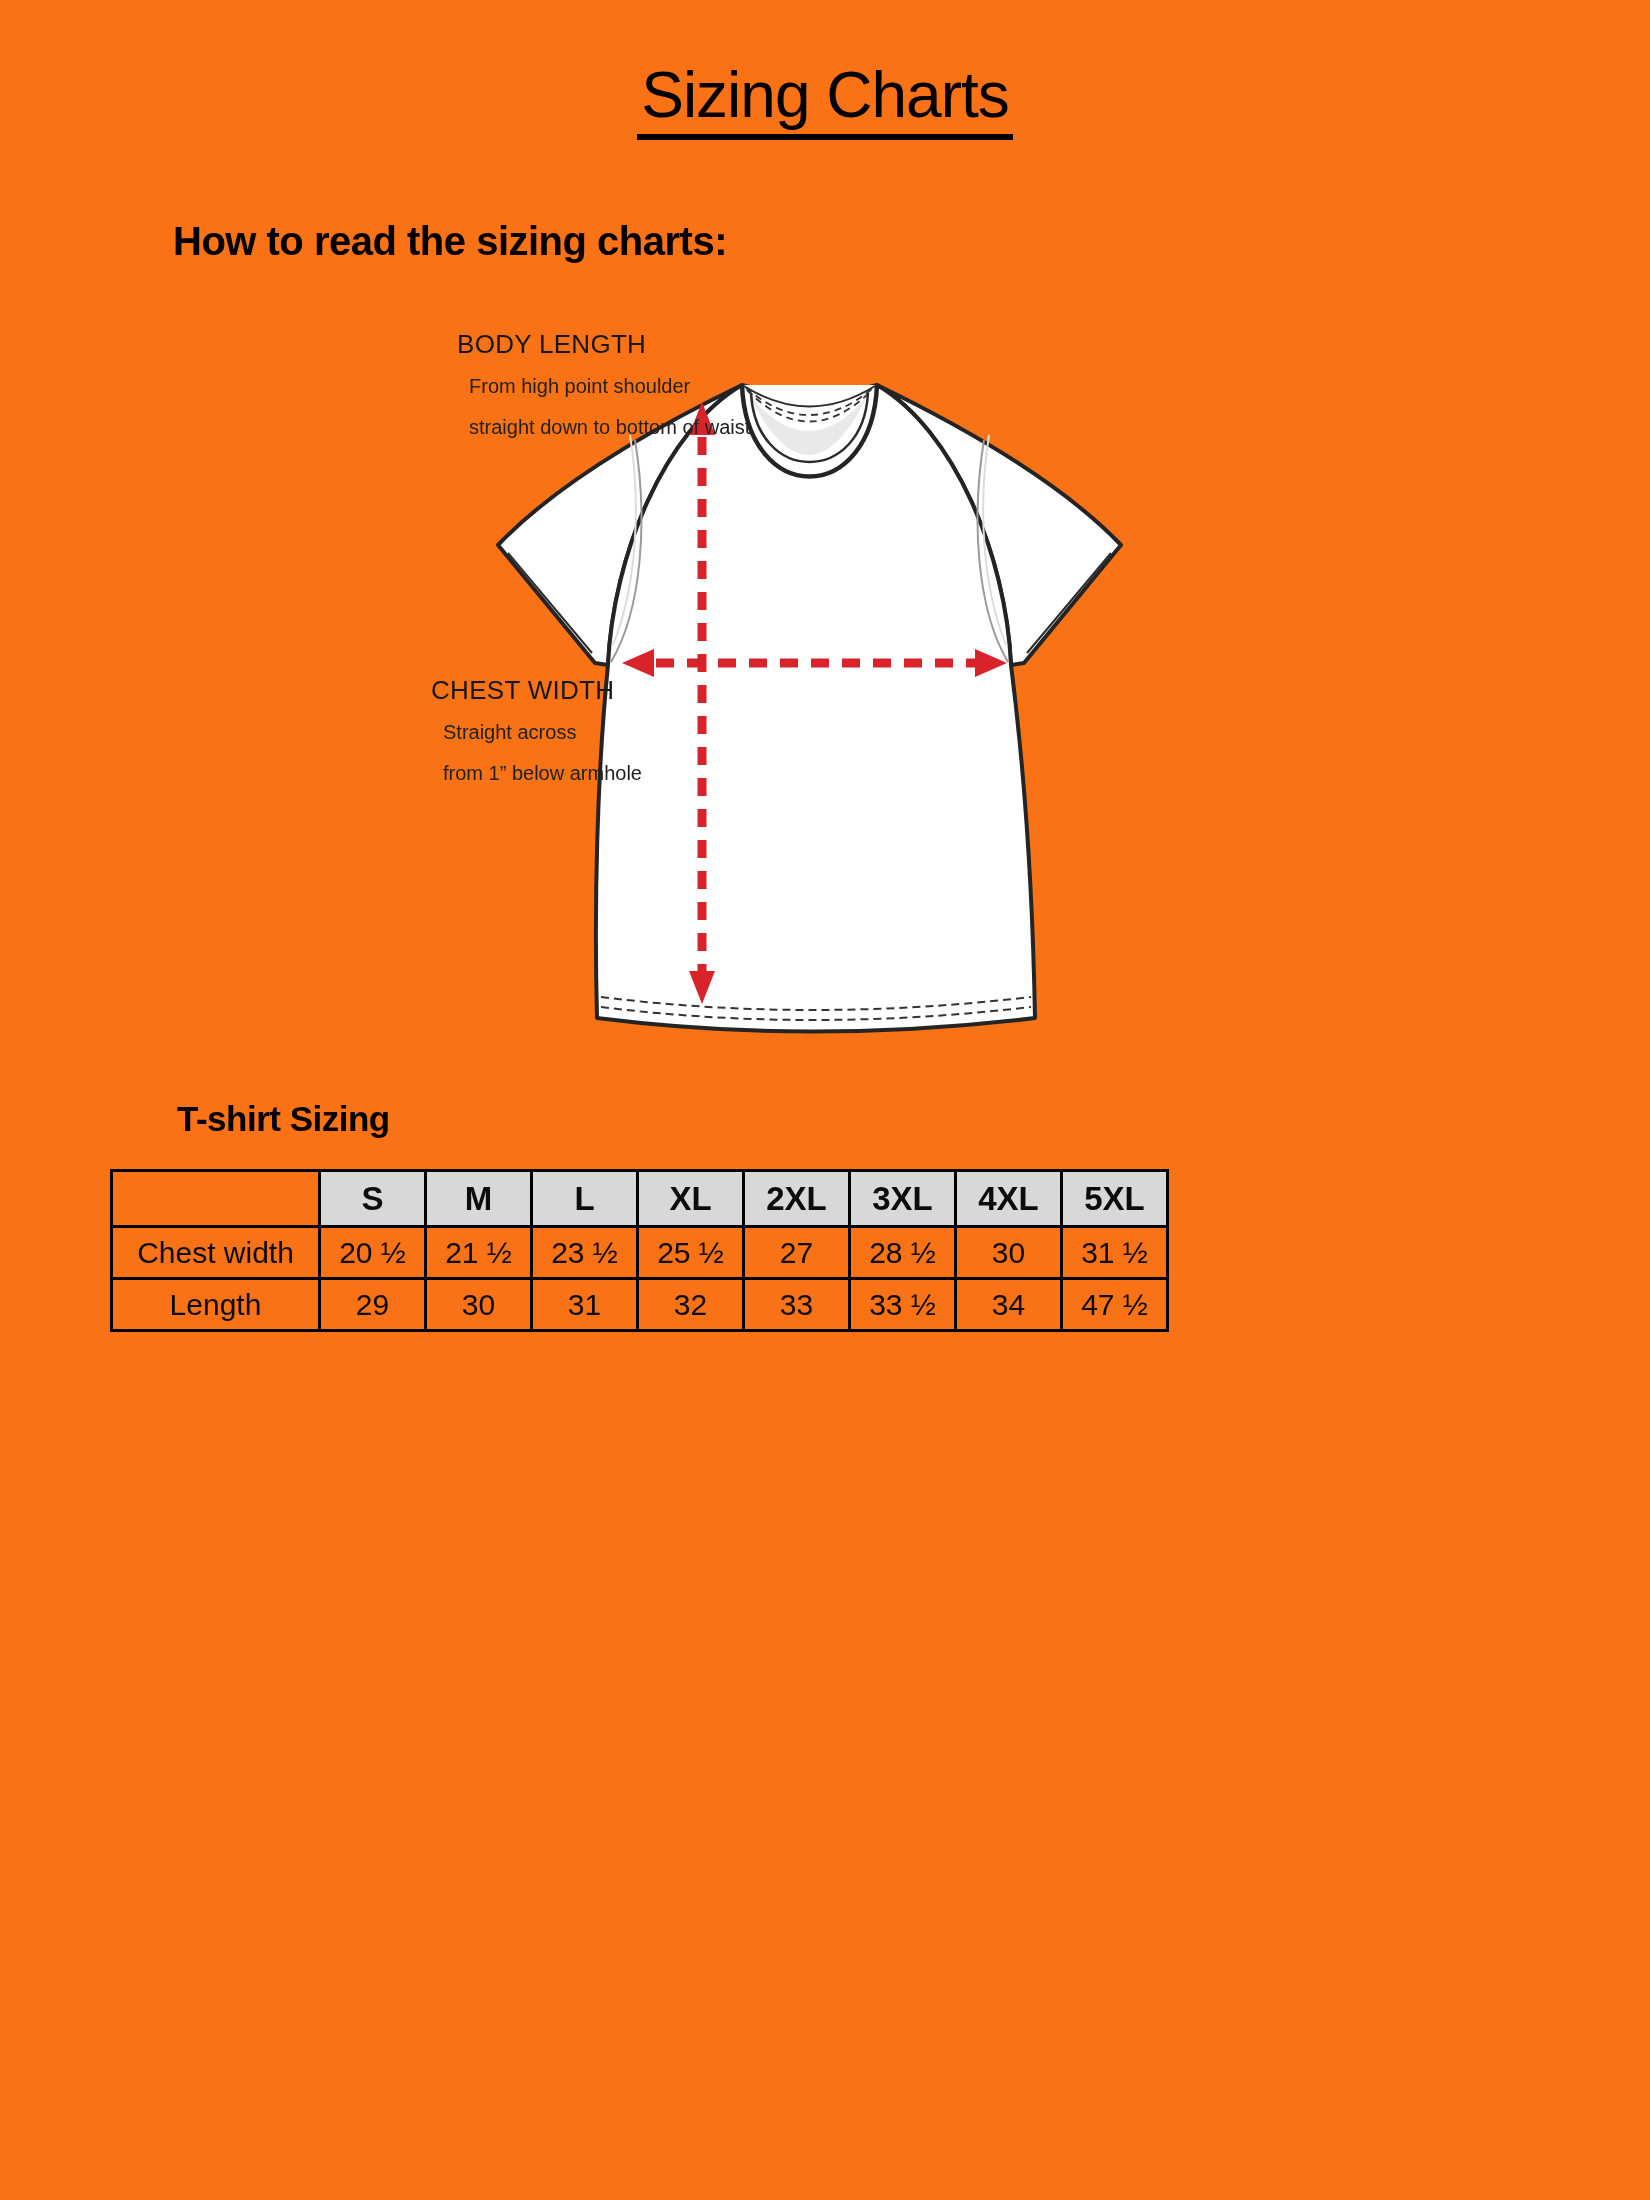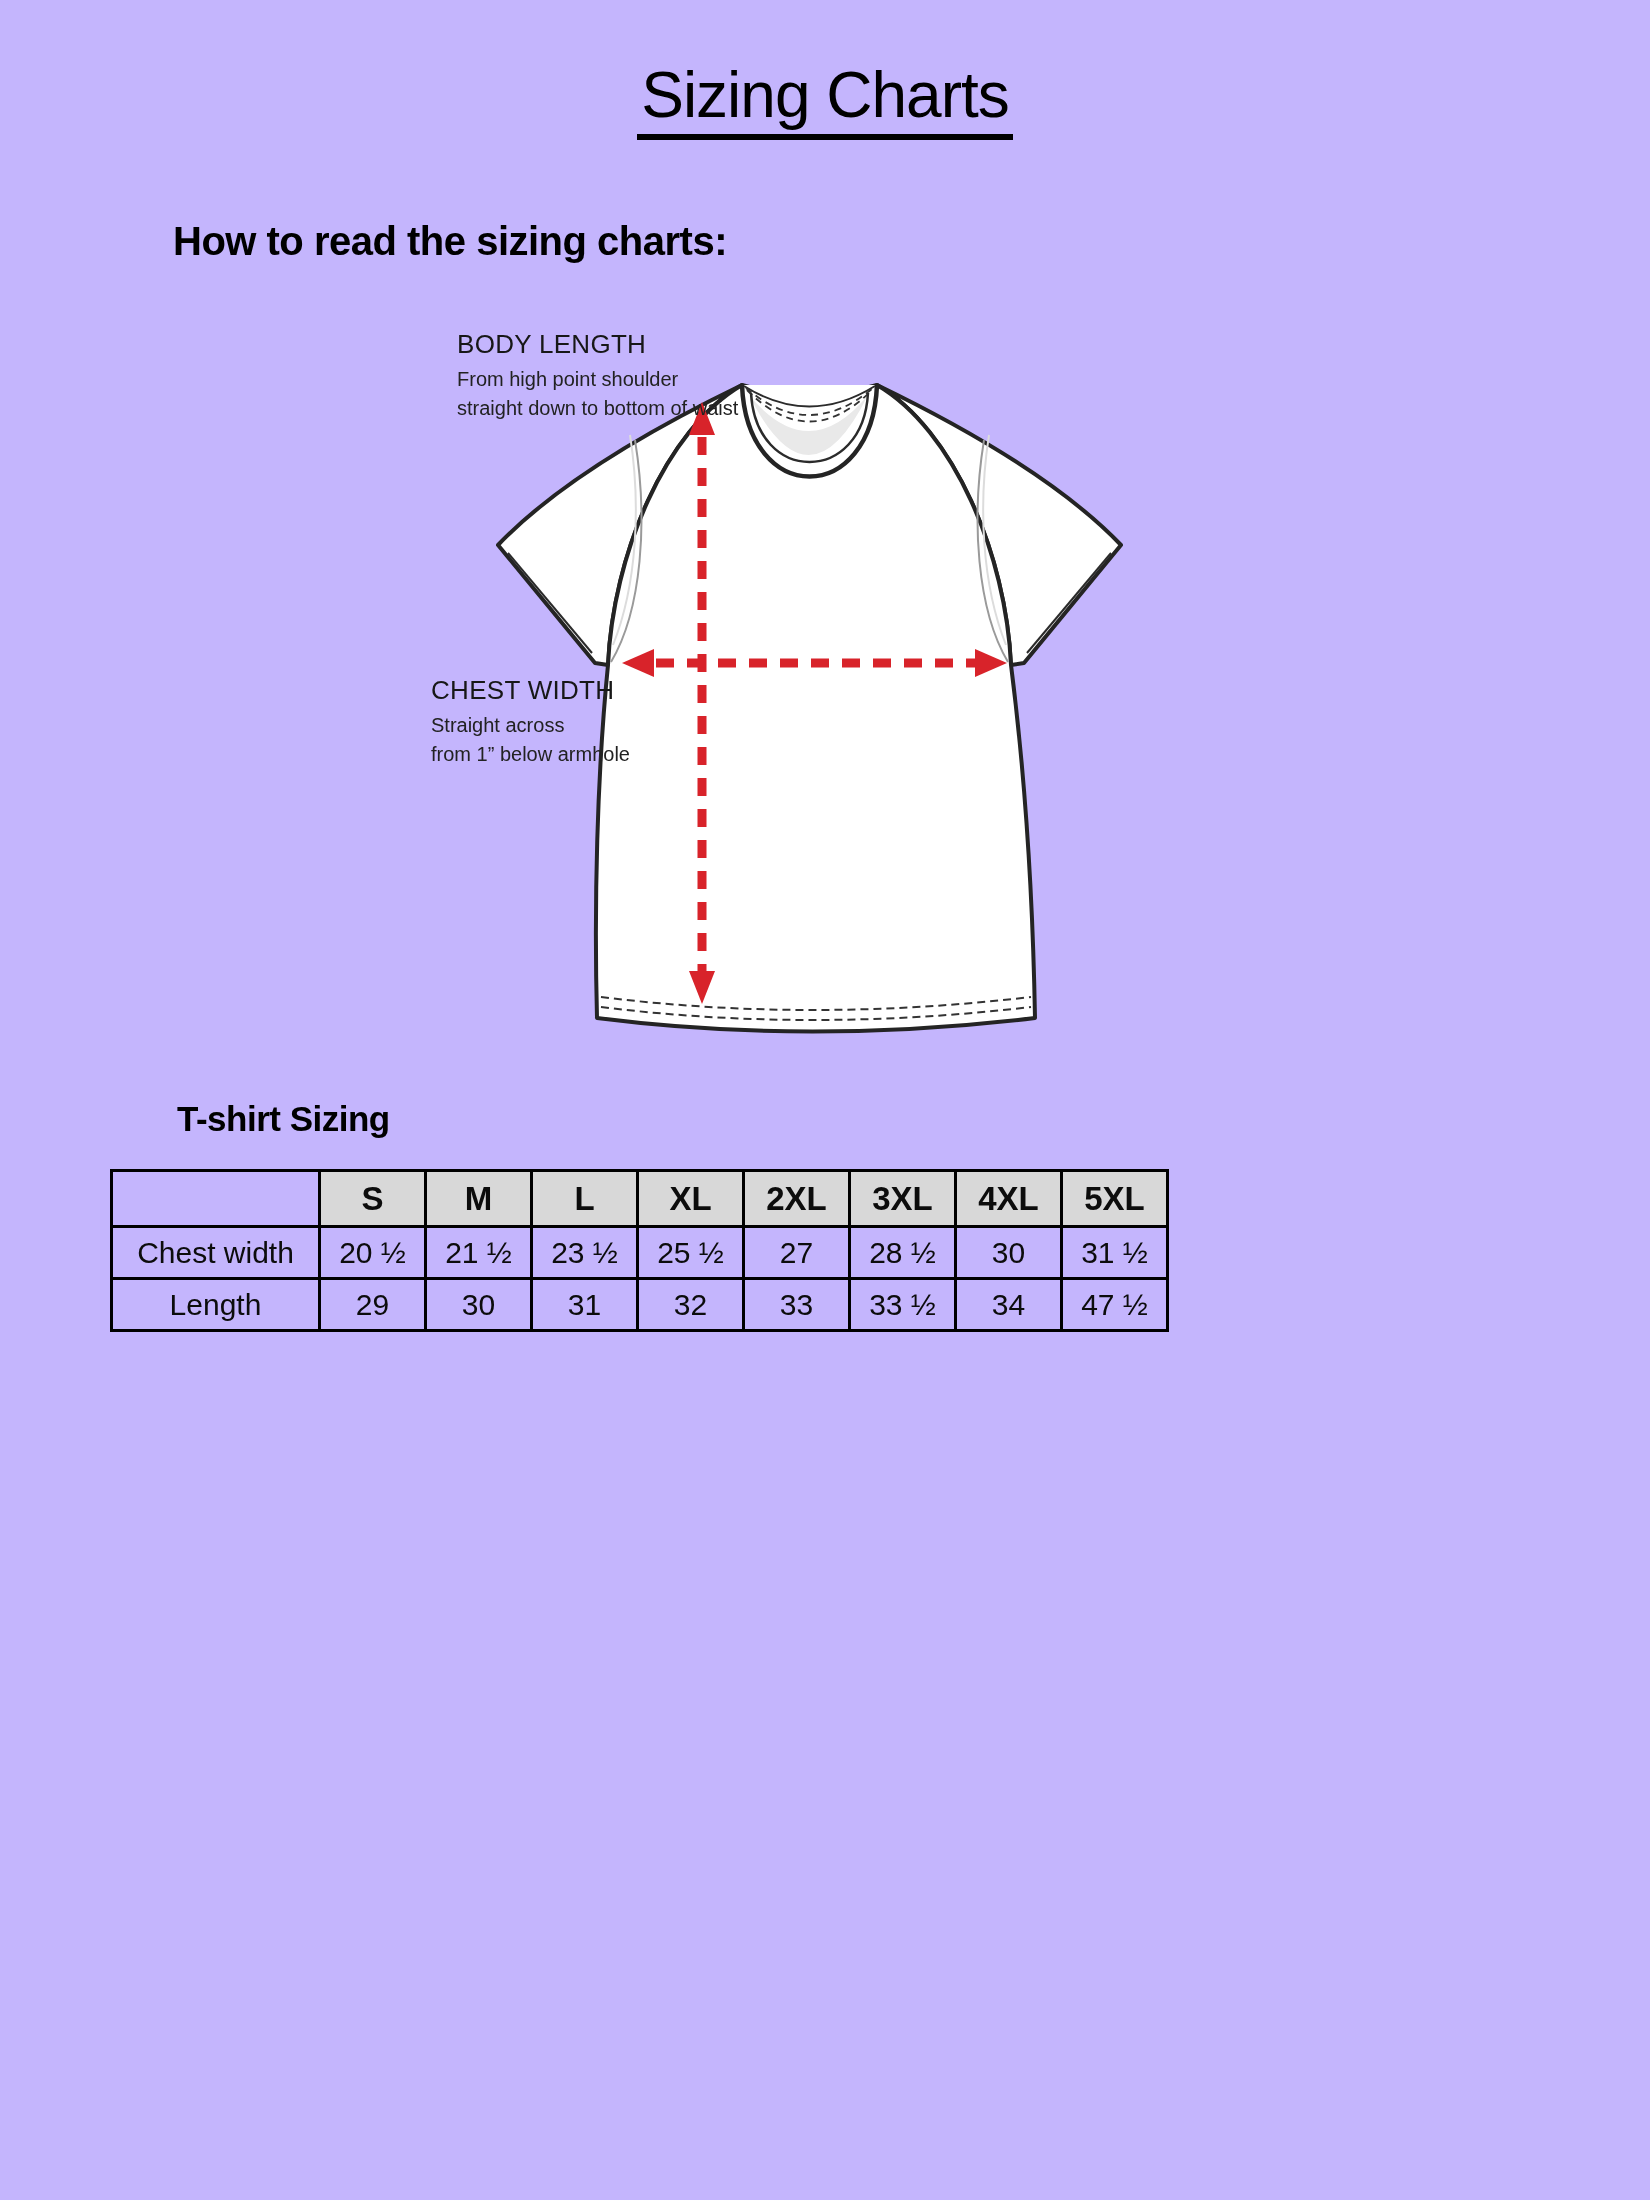--- a/index.html
+++ b/index.html
@@ -1,38 +1,38 @@
 <!DOCTYPE html>
 <html style="--accent-red: #d8232a; --header-bg: #d8d8d8;"><head>
 <meta charset="utf-8">
 <style>
   :root{
     --accent-red:#d8232a;
     --header-bg:#d8d8d8;
   }
   html,body{margin:0;padding:0;background:#fff;}
   .page{
-    position:relative;width:1650px;height:2200px;background:#c4b5fd;overflow:hidden;
+    position:relative;width:1650px;height:2200px;background:#f97316;overflow:hidden;
     font-family:"Liberation Sans",sans-serif;color:#000;
   }
   
   .title-wrap{position:absolute;top:62px;left:0;width:100%;text-align:center;}
   .title-wrap span{
     display:inline-block;font-size:64px;font-weight:400;line-height:1.05;
     border-bottom:6px solid #000;padding:0 4px 5px 4px;letter-spacing:-1px;
   }
   
   .h-how{position:absolute;left:173px;top:219px;font-size:40px;font-weight:bold;letter-spacing:-.5px;}
   .h-tshirt{position:absolute;left:177px;top:1099px;font-size:35px;font-weight:bold;letter-spacing:-.5px;}
   
   .figure{position:absolute;left:345px;top:255px;width:850px;height:800px;}
   .figure svg{position:absolute;left:0;top:0;}
   .fig-label{position:absolute;}
   .fig-label h3{margin:0 0 5px 0;font-size:26px;font-weight:normal;letter-spacing:.3px;color:#171717;}
-  .fig-label p{margin:0;font-size:20px;line-height:29px;color:#222;}
+  .fig-label p{margin:12px;font-size:20px;line-height:29px;color:#222;}
   #bodyLengthLabel{left:112px;top:74px;}
   #chestWidthLabel{left:86px;top:420px;}
   
   .shirt-fill{fill:#ffffff;stroke:#242424;stroke-width:4;stroke-linejoin:round;}
   .thin{fill:none;stroke:#2b2b2b;stroke-width:2;}
   .hair{fill:none;stroke:#9a9a9a;stroke-width:2;}
   .hair2{fill:none;stroke:#dcdcdc;stroke-width:2;}
   .stitch{fill:none;stroke:#333;stroke-width:2;stroke-dasharray:8 5;}
   .collar-outer{fill:#ffffff;stroke:#242424;stroke-width:4.5;}
   .collar-inner{fill:none;stroke:#2b2b2b;stroke-width:2.5;}

